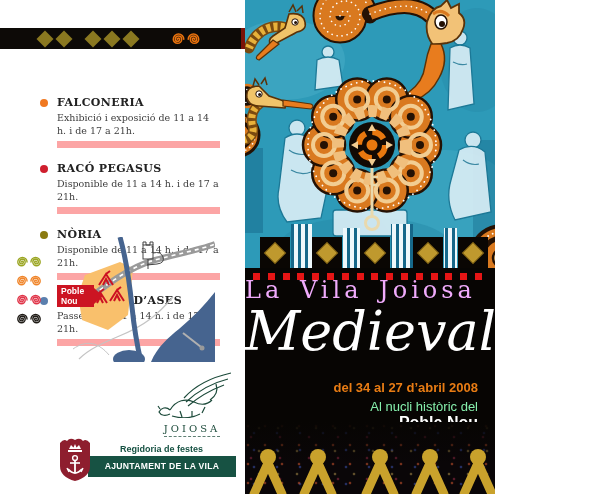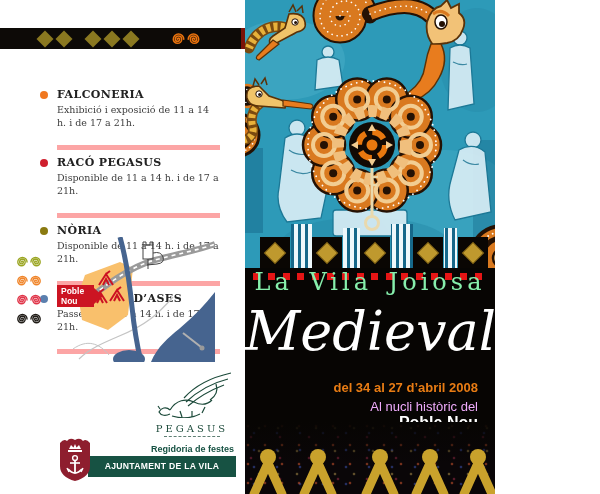--- a/index.html
+++ b/index.html
@@ -11,60 +11,60 @@
             display:flex;align-items:center;}
   .band-red-edge{position:absolute;right:0;top:0;width:4px;height:100%;background:#7a1208;}
   .diamond{width:12px;height:12px;background:#8a7820;transform:rotate(45deg);flex:0 0 auto;}
   .band-spiral{position:absolute;right:42px;top:2px;color:#e8720e;}
 
   .events{position:absolute;left:40px;top:82px;width:180px;}
   .event{position:relative;padding-left:17px;margin-bottom:6px;}
   .event .bullet{position:absolute;left:0;top:3px;width:8px;height:8px;border-radius:50%;}
   .bullet-0{background:#f07820;} .bullet-1{background:#cf1f2e;}
   .bullet-2{background:#8a7a10;} .bullet-3{background:#5a7fae;}
-  .event h3{margin:6px 0 2px 0;font:bold 11px/13px "DejaVu Serif",serif;color:#222;
+  .event h3{margin:14px 0 2px 0;font:bold 11px/13px "DejaVu Serif",serif;color:#222;
             letter-spacing:.4px;}
   .event p{margin:0;font:9.5px/13px "DejaVu Serif",serif;color:#3d3d3d;
-           padding-bottom:16px;border-bottom:5px solid #fca5a5;}
+           padding-bottom:4px;border-bottom:7px solid #fca5a5;}
 
   .map-wrap{position:absolute;left:0;top:237px;width:245px;height:125px;}
   .legend-spirals{position:absolute;left:14px;top:17px;display:flex;flex-direction:column;gap:4px;}
   .map-svg{position:absolute;left:55px;top:0;}
   .poble-label{position:absolute;left:57px;top:48px;width:46px;height:22px;}
   .poble-label .box{position:absolute;left:0;top:0;width:37px;height:22px;background:#cc1422;
         color:#fff;font:bold 8.5px/10px "Liberation Sans",sans-serif;padding:1px 0 0 4px;
         box-sizing:border-box;}
   .poble-label .arrow{position:absolute;left:37px;top:3px;width:0;height:0;
         border-top:8px solid transparent;border-bottom:8px solid transparent;
         border-left:9px solid #cc1422;}
 
   .pegasus{position:absolute;left:150px;top:372px;width:84px;text-align:center;color:#1c4a3a;}
   .pegasus .ptext{font:10px "DejaVu Serif",serif;letter-spacing:3px;margin-top:1px;}
   .pegasus .tagline{margin:2px auto 0;width:56px;border-top:1px dashed #1c4a3a;opacity:.7;}
 
-  .regidoria{position:absolute;left:120px;top:444px;width:114px;text-align:right;
+  .regidoria{position:absolute;left:120px;top:444px;width:114px;text-align:left;
              font:bold 9px "Liberation Sans",sans-serif;color:#175243;}
   .gov-bar{position:absolute;left:88px;top:456px;width:148px;height:21px;background:#175243;
            color:#fff;font:bold 8.6px/21px "Liberation Sans",sans-serif;text-align:center;
            letter-spacing:.3px;}
   .shield{position:absolute;left:58px;top:436px;}
 
   
   .poster{position:absolute;left:245px;top:0;width:250px;height:494px;overflow:hidden;}
   .art{position:absolute;left:0;top:0;}
   .poster-bottom{position:absolute;left:0;top:268px;width:250px;height:226px;background:#070503;}
   .red-row{position:absolute;left:8px;right:8px;top:5px;height:7px;
      background:repeating-linear-gradient(90deg,#e51515 0 7px,transparent 7px 14.8px);}
-  .title1{position:absolute;top:0;width:100%;text-align:center;color:#86efac;
+  .title1{position:absolute;top:8px;width:100%;text-align:left;color:#f0abfc;
      font:24px "DejaVu Serif",serif;letter-spacing:4px;word-spacing:5px;}
   .title2{position:absolute;top:32px;width:100%;text-align:center;color:#fff;
      font:italic 54px/1.2 "DejaVu Serif",serif;}
   .dates{position:absolute;top:112px;right:17px;color:#e87c14;
      font:bold 13px "Liberation Sans",sans-serif;}
-  .loc1{position:absolute;top:131px;right:17px;color:#f0abfc;
+  .loc1{position:absolute;top:131px;right:17px;color:#86efac;
      font:13px "Liberation Sans",sans-serif;text-align:right;}
   .loc2{position:absolute;top:146px;right:17px;color:#fff;
      font:bold 16px "Liberation Sans",sans-serif;}
   .poster-spirals{position:absolute;top:167px;right:15px;display:flex;gap:6px;}
   .speckle{position:absolute;left:0;bottom:0;width:100%;height:72px;
      background:
        linear-gradient(180deg,#070503 0%,rgba(7,5,3,0) 60%),
        radial-gradient(circle at 3px 4px, rgba(205,85,45,.55) 1px, transparent 1.7px),
        radial-gradient(circle at 9px 11px, rgba(70,95,205,.45) 1px, transparent 1.7px),
        radial-gradient(circle at 14px 6px, rgba(225,185,95,.4) 1px, transparent 1.7px),
@@ -183,21 +183,21 @@
         <path d="M36,30 C52,15 70,9 78,7"></path>
         <path d="M38,34 C52,22 66,16 74,13"></path>
         <path d="M20,38 C26,28 36,26 44,30 C52,34 58,32 62,28"></path>
         <path d="M22,44 C32,47 42,46 50,42"></path>
         <path d="M20,38 C16,34 11,36 9,40 C11,44 16,44 20,42"></path>
         <path d="M10,37 l-2,-3"></path>
         <path d="M32,45 l-2,-6 M42,45 l0,-6 M52,41 l3,-6"></path>
         <path d="M60,28 C66,24 68,18 66,12"></path>
       </g>
     </svg>
-    <div class="ptext">PEGASUS</div>
+    <div class="ptext">JOIOSA</div>
     <div class="tagline"></div>
   </div>
 
   <div class="regidoria">Regidoria de festes</div>
   <div class="gov-bar">AJUNTAMENT DE LA VILA JOIOSA</div>
 
   <svg class="shield" width="34" height="47" viewBox="0 0 34 47">
     <path d="M2,7 Q6,2 9,5 Q12,1 17,4 Q22,1 25,5 Q28,2 32,7 L32,30 Q32,41 17,45 Q2,41 2,30 Z" fill="#8e1e2e"></path>
     <g fill="#fff" stroke="#fff">
       <path d="M11,13 l2,-4 2.5,2.5 L17,8 l1.5,3.5 L21,9 l2,4 z" stroke-width="0"></path>

